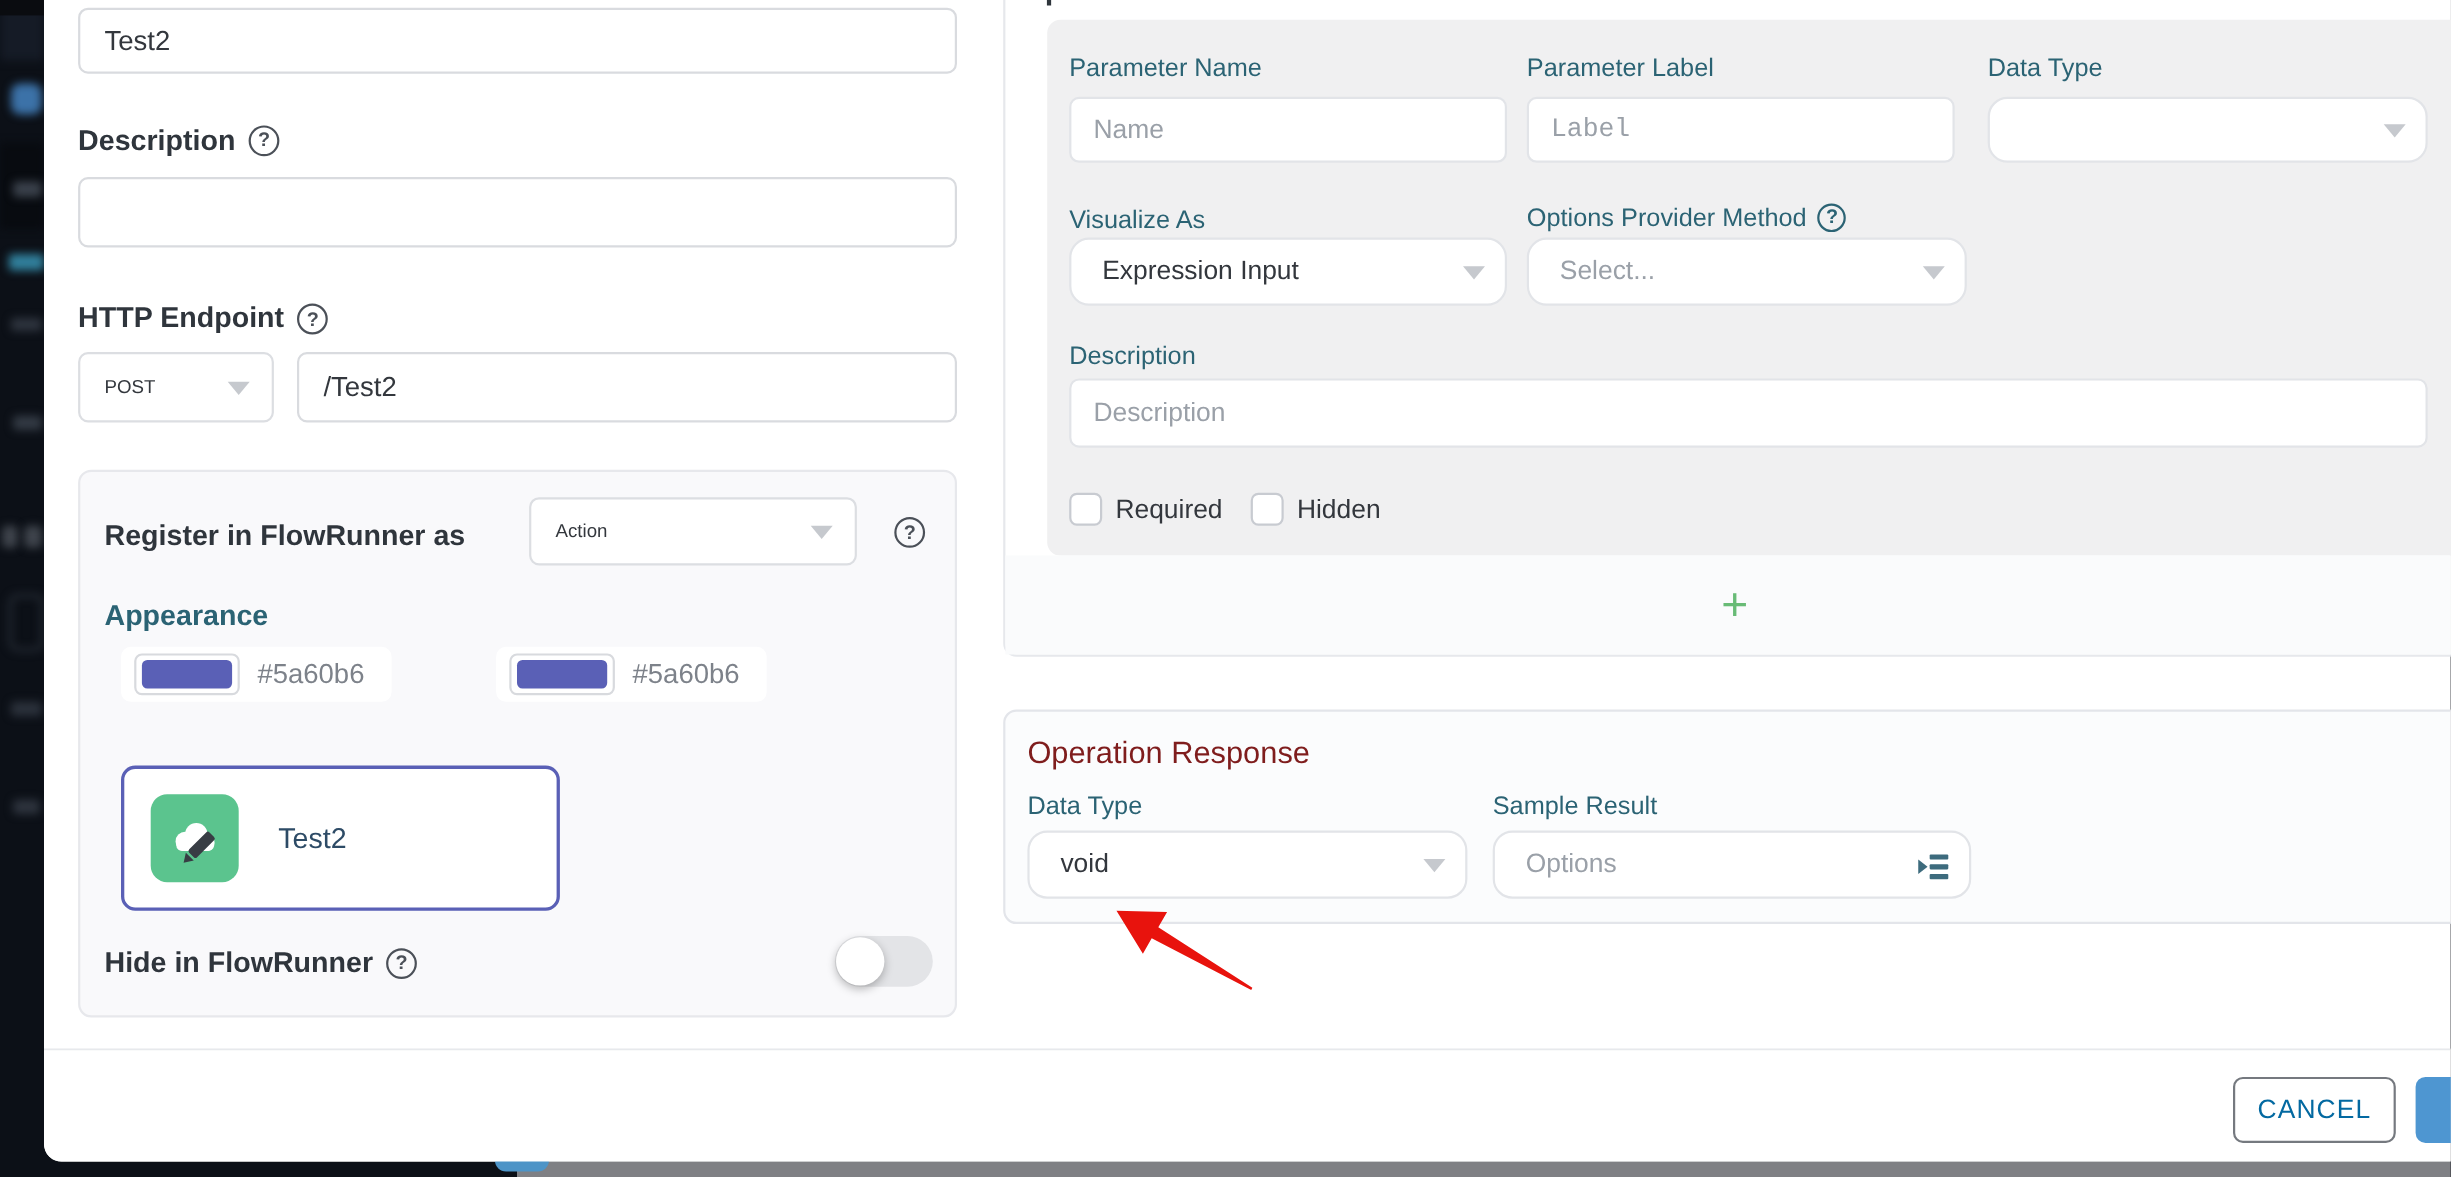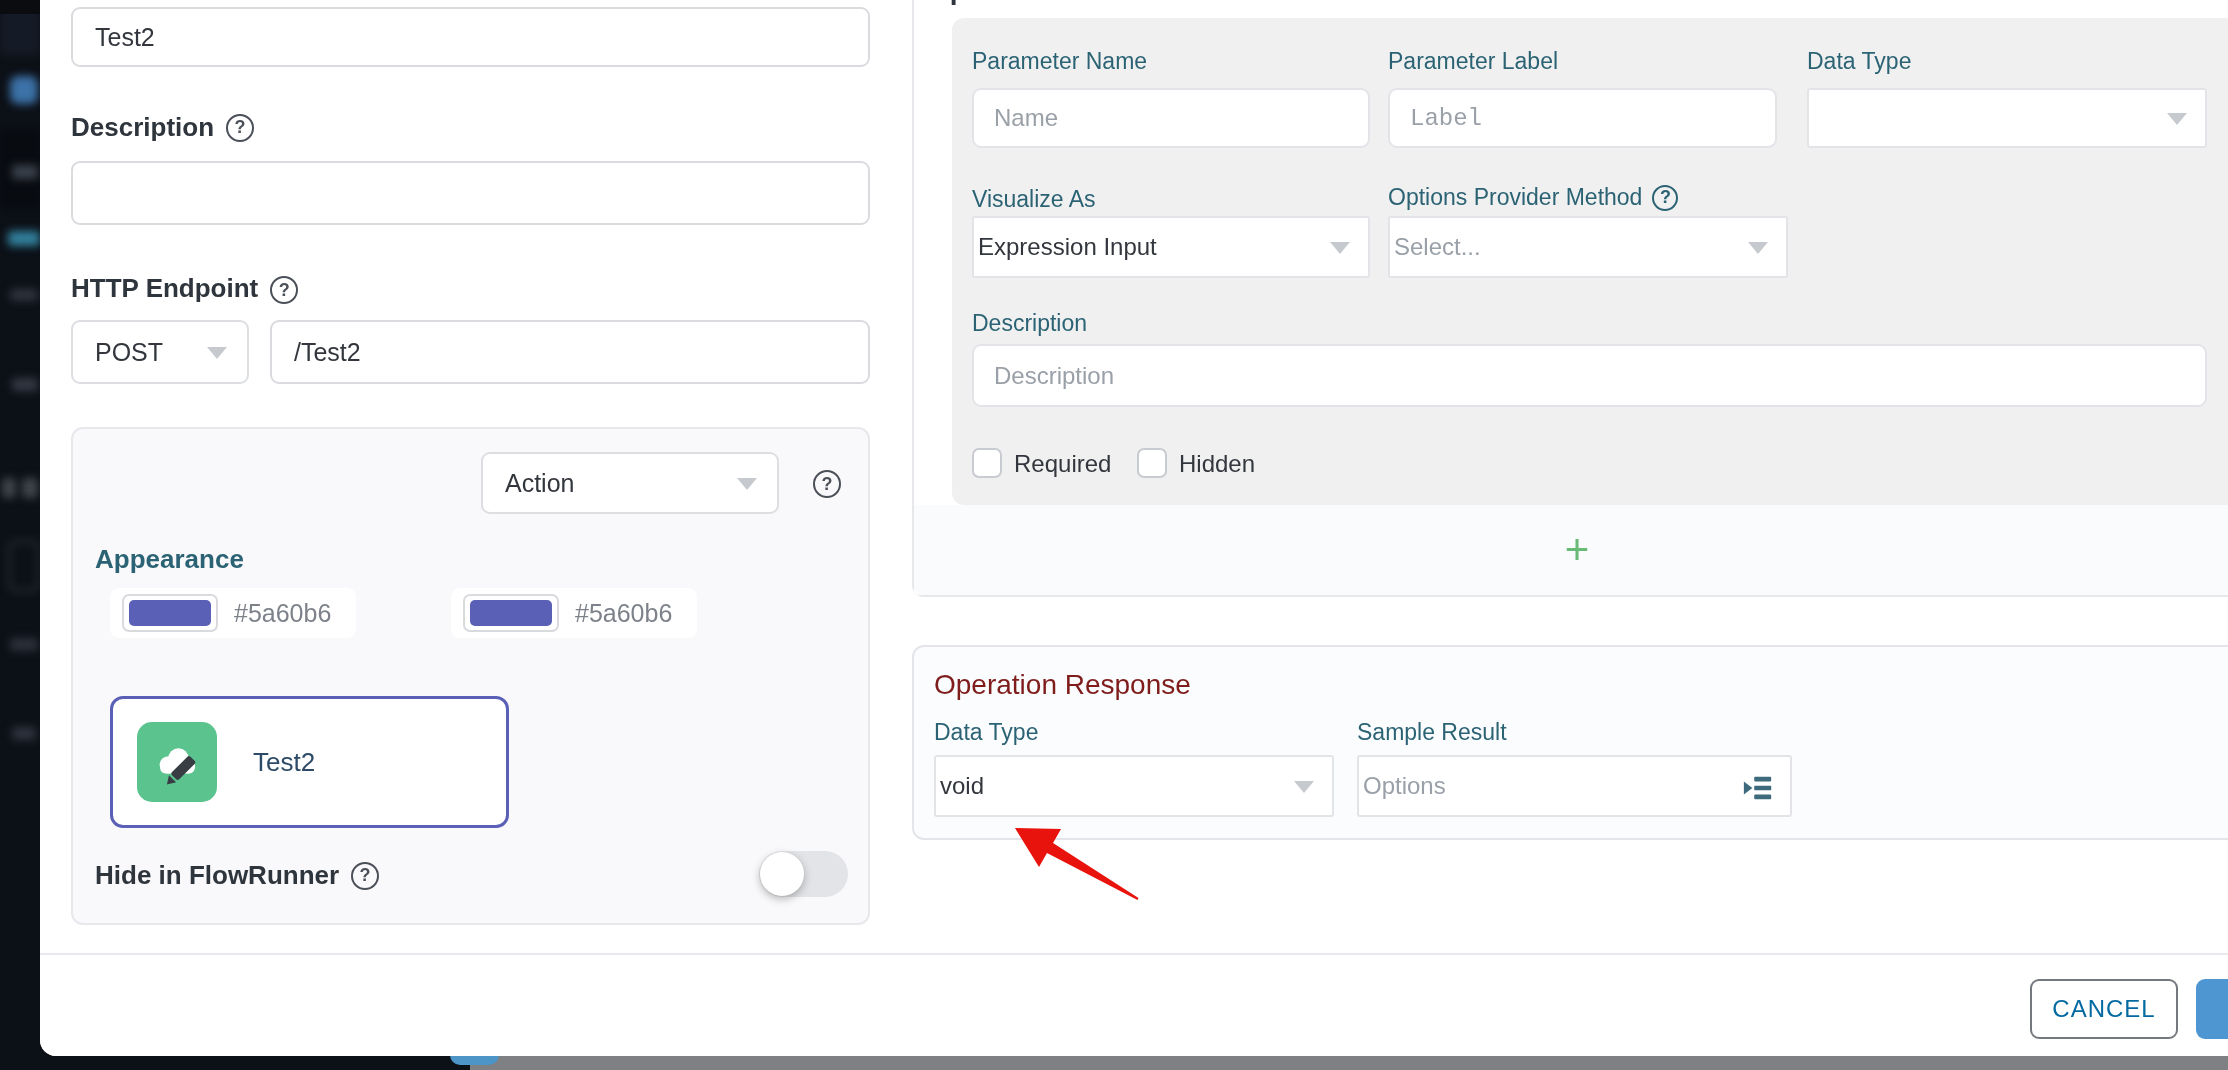--- a/index.html
+++ b/index.html
@@ -14,21 +14,21 @@
 
   
   .modal-bg{position:absolute;left:40px;top:0;width:2188px;height:1056px;background:#ffffff;
             border-bottom-left-radius:16px;}
 
   
   .inp{position:absolute;box-sizing:border-box;background:#fff;border:2px solid #d9dbdf;border-radius:9px;
        font-family:inherit;font-size:25px;color:#33373d;padding:0 22px;outline:none;}
   .inp::placeholder{color:#9aa0a8;}
   .sel{position:absolute;box-sizing:border-box;background:#fff;border:2px solid #dcdee2;border-radius:9px;
-       display:flex;align-items:center;padding:0 22px;font-size:25px;color:#33373d;cursor:pointer;}
+       display:flex;align-items:center;padding:0 22px;font-size:17px;color:#33373d;cursor:pointer;}
   .sel .caret{position:absolute;right:20px;top:50%;margin-top:-5px;width:0;height:0;
        border-left:10px solid transparent;border-right:10px solid transparent;border-top:12px solid #c6c9ce;}
   .lbl-dark{position:absolute;font-size:26px;font-weight:bold;color:#2f353c;display:flex;align-items:center;gap:12px;}
   .lbl-teal{position:absolute;font-size:23px;color:#2b6374;display:flex;align-items:center;gap:10px;}
   .help{display:inline-flex;align-items:center;justify-content:center;width:28px;height:28px;border-radius:50%;
         border:2.5px solid #4b5058;color:#4b5058;font-size:18px;font-weight:bold;box-sizing:border-box;cursor:pointer;}
   .help.teal{width:26px;height:26px;border-color:#2b6374;color:#2b6374;}
 
   
   .reg-card{position:absolute;left:71px;top:427px;width:799px;height:498px;box-sizing:border-box;
@@ -52,22 +52,22 @@
 
   
   .params-card{position:absolute;left:912px;top:-90px;right:-14px;height:687px;box-sizing:border-box;
             background:#fff;border:2px solid #e6e8ec;border-radius:12px;}
   .params-title{position:absolute;left:928px;top:-26px;font-size:28px;font-weight:bold;color:#2f353c;}
   .gray-panel{position:absolute;left:952px;top:18px;right:-14px;height:487px;background:#f0f0f1;border-radius:12px;}
   .gp{position:absolute;}
   .gp-inp{box-sizing:border-box;background:#fff;border:2px solid #e2e4e8;border-radius:9px;
           font-family:inherit;font-size:24px;color:#33373d;padding:0 20px;outline:none;}
   .gp-inp::placeholder{color:#9aa0a8;}
-  .gp-sel{box-sizing:border-box;background:#fff;border:2px solid #e2e4e8;border-radius:3px;
-          display:flex;align-items:center;padding:0 4px;font-size:24px;color:#33373d;cursor:pointer;position:absolute;}
+  .gp-sel{box-sizing:border-box;background:#fff;border:2px solid #e2e4e8;border-radius:18px;
+          display:flex;align-items:center;padding:0 28px;font-size:24px;color:#33373d;cursor:pointer;position:absolute;}
   .gp-sel .caret{position:absolute;right:18px;top:50%;margin-top:-5px;width:0;height:0;
           border-left:10px solid transparent;border-right:10px solid transparent;border-top:12px solid #c6c9ce;}
   .gp-sel .ph{color:#9aa0a8;}
   .chk{position:absolute;width:30px;height:30px;background:#fff;border:2px solid #c8cbd1;border-radius:7px;
           box-sizing:border-box;cursor:pointer;}
   .chk-lbl{position:absolute;font-size:24px;color:#33373d;}
   .plus-strip{position:absolute;left:914px;top:505px;right:-12px;height:90px;background:#fafbfc;
           display:flex;align-items:center;justify-content:center;}
   .plus{font-size:42px;color:#68bb76;line-height:1;cursor:pointer;font-weight:400;}
   .resp-card{position:absolute;left:912px;top:645px;right:-14px;height:195px;box-sizing:border-box;
@@ -120,20 +120,23 @@
     <span>HTTP Endpoint</span>
     <span class="help">?</span>
   </div>
   <div class="sel" style="left:71px;top:320px;width:178px;height:64px;">
     <span>POST</span>
     <span class="caret"></span>
   </div>
   <input class="inp" style="left: 270px; top: 320px; width: 600px; height: 64px;" type="text" value="/Test2">
 
   <div class="reg-card">
+    <div class="lbl-dark" style="left:22px;top:42px;position:absolute;">
+      <span>Register in FlowRunner as</span>
+    </div>
     <div class="sel" style="left:408px;top:23px;width:298px;height:62px;">
       <span>Action</span>
       <span class="caret"></span>
     </div>
     <span class="help" style="position:absolute;left:740px;top:41px;">?</span>
 
     <div class="lbl-dark" style="left:22px;top:115px;position:absolute;color:#2b6374;">
       <span>Appearance</span>
     </div>
 

